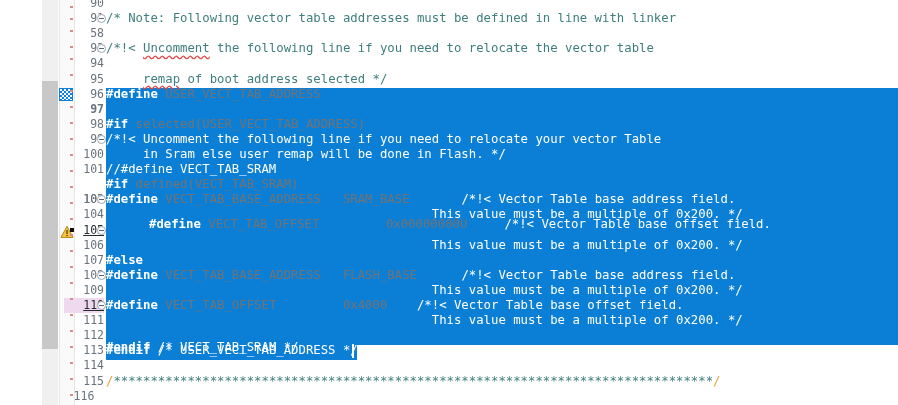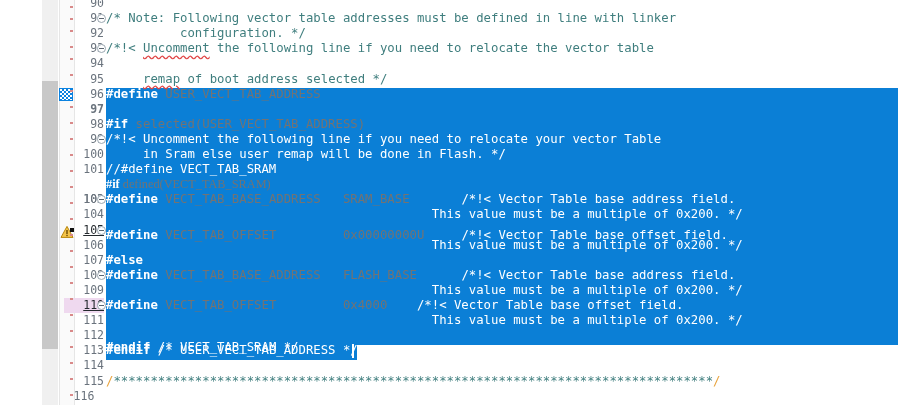--- a/index.html
+++ b/index.html
@@ -87,21 +87,21 @@
   <div class="overview-strip"></div>
   <div class="overview-thumb"></div>
 
   <div class="rule-a"></div>
   <div class="ann-ruler"></div>
   <div class="rule-b"></div>
 
   <div class="gutter" id="gutter">
       <div class="lineno" style="top: -4px;">90</div>
       <div class="lineno" style="top: 11.1px;">91</div>
-      <div class="lineno" style="top: 26.2px;">92</div>
+      <div class="lineno" style="top: 26.2px;">58</div>
       <div class="lineno" style="top: 41.3px;">93</div>
       <div class="lineno" style="top: 56.4px;">94</div>
       <div class="lineno" style="top: 71.5px;">95</div>
       <div class="lineno" style="top: 86.6px;">96</div>
       <div class="lineno" style="top: 101.7px; font-weight: bold;">97</div>
       <div class="lineno" style="top: 116.8px;">98</div>
       <div class="lineno" style="top: 131.9px;">99</div>
       <div class="lineno" style="top: 147px;">100</div>
       <div class="lineno" style="top: 162.1px;">101</div>
       <div class="lineno" style="top: 192px;">102</div>
@@ -136,32 +136,31 @@
       <div class="sel" style="left: 106px; top: 253.7px; height: 16px; width: 792px;"></div>
       <div class="sel" style="left: 106px; top: 268.8px; height: 16px; width: 792px;"></div>
       <div class="sel" style="left: 106px; top: 283.9px; height: 16px; width: 792px;"></div>
       <div class="sel" style="left: 106px; top: 299px; height: 16px; width: 792px;"></div>
       <div class="sel" style="left: 106px; top: 314.1px; height: 16px; width: 792px;"></div>
       <div class="sel" style="left: 106px; top: 329.2px; height: 16px; width: 792px;"></div>
       <div class="sel" style="left: 106px; top: 344.3px; height: 16px; width: 251.48px;"></div>
     </div>
   <div class="code" id="code">
       <div class="ln" style="top: 11.1px;"><span class="cmt">/* Note: Following vector table addresses must be defined in line with linker</span></div>
-      <div class="ln" style="top: 26.2px;"><span class="cmt">          configuration. */</span></div>
       <div class="ln" style="top: 41.3px;"><span class="cmt">/*!&lt; </span><span class="cmt sq">Uncomment</span><span class="cmt"> the following line if you need to relocate the vector table</span></div>
       <div class="ln" style="top: 71.5px;"><span class="cmt">     </span><span class="cmt sq">remap</span><span class="cmt"> of boot address selected */</span></div>
       <div class="ln" style="top: 86.6px;"><span class="pp-sel">#define</span><span class="txt-sel"> USER_VECT_TAB_ADDRESS</span></div>
       <div class="ln" style="top: 116.8px;"><span class="pp-sel">#if</span><span class="txt-sel"> selected(USER_VECT_TAB_ADDRESS)</span></div>
       <div class="ln" style="top: 131.9px;"><span class="cmt-sel">/*!&lt; Uncomment the following line if you need to relocate your vector Table</span></div>
       <div class="ln" style="top: 147px;"><span class="cmt-sel">     in Sram else user remap will be done in Flash. */</span></div>
       <div class="ln" style="top: 162.1px;"><span class="cmt-sel">//#define VECT_TAB_SRAM</span></div>
-      <div class="ln" style="top: 177.2px; font-family: Liberation Serif, serif;"><span class="pp-sel">#if</span><span class="txt-sel"> defined(VECT_TAB_SRAM)</span></div>
+      <div class="ln" style="top: 177.2px;"><span class="pp-sel">#if</span><span class="txt-sel"> defined(VECT_TAB_SRAM)</span></div>
       <div class="ln" style="top: 192.3px;"><span class="pp-sel">#define</span><span class="txt-sel"> VECT_TAB_BASE_ADDRESS   SRAM_BASE       </span><span class="cmt-sel">/*!&lt; Vector Table base address field.</span></div>
       <div class="ln" style="top: 207.4px;"><span class="cmt-sel">                                            This value must be a multiple of 0x200. */</span></div>
-      <div class="ln" style="top: 228px;"><span class="pp-sel">#define</span><span class="txt-sel"> VECT_TAB_OFFSET         0x00000000U     </span><span class="cmt-sel">/*!&lt; Vector Table base offset field.</span></div>
+      <div class="ln" style="top: 217px; padding-left: 43px;"><span class="pp-sel">#define</span><span class="txt-sel"> VECT_TAB_OFFSET         0x00000000U     </span><span class="cmt-sel">/*!&lt; Vector Table base offset field.</span></div>
       <div class="ln" style="top: 237.6px;"><span class="cmt-sel">                                            This value must be a multiple of 0x200. */</span></div>
       <div class="ln" style="top: 252.7px;"><span class="pp-sel">#else</span></div>
       <div class="ln" style="top: 267.8px;"><span class="pp-sel">#define</span><span class="txt-sel"> VECT_TAB_BASE_ADDRESS   FLASH_BASE      </span><span class="cmt-sel">/*!&lt; Vector Table base address field.</span></div>
       <div class="ln" style="top: 282.9px;"><span class="cmt-sel">                                            This value must be a multiple of 0x200. */</span></div>
       <div class="ln" style="top: 298px;"><span class="pp-sel">#define</span><span class="txt-sel"> VECT_TAB_OFFSET         0x4000    </span><span class="cmt-sel">/*!&lt; Vector Table base offset field.</span></div>
       <div class="ln" style="top: 313.1px;"><span class="cmt-sel">                                            This value must be a multiple of 0x200. */</span></div>
       <div class="ln" style="top: 340px;"><span class="pp-sel">#endif</span><span class="cmt-sel"> /* VECT_TAB_SRAM */</span></div>
       <div class="ln" style="top: 343.3px;"><span class="pp-sel">#endif</span><span class="cmt-sel"> /* USER_VECT_TAB_ADDRESS */</span></div>
       <div class="ln" style="top: 373.5px;"><span class="slash">/</span><span class="cmt">*********************************************************************************</span><span class="slash">/</span></div>
       <div class="ln" style="top: 403.7px;"><span class="cmt">/**</span></div>

